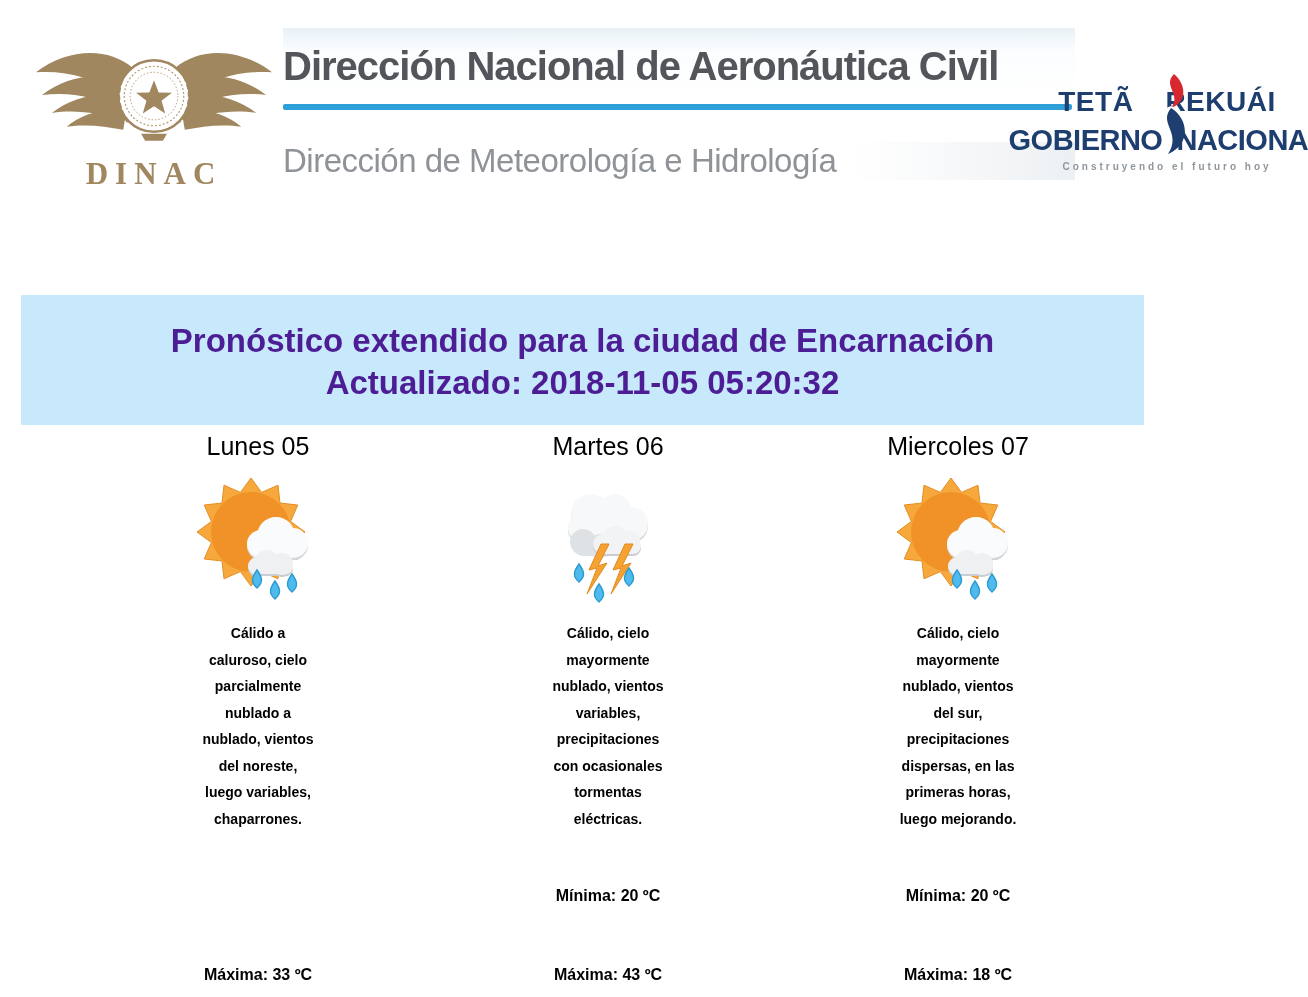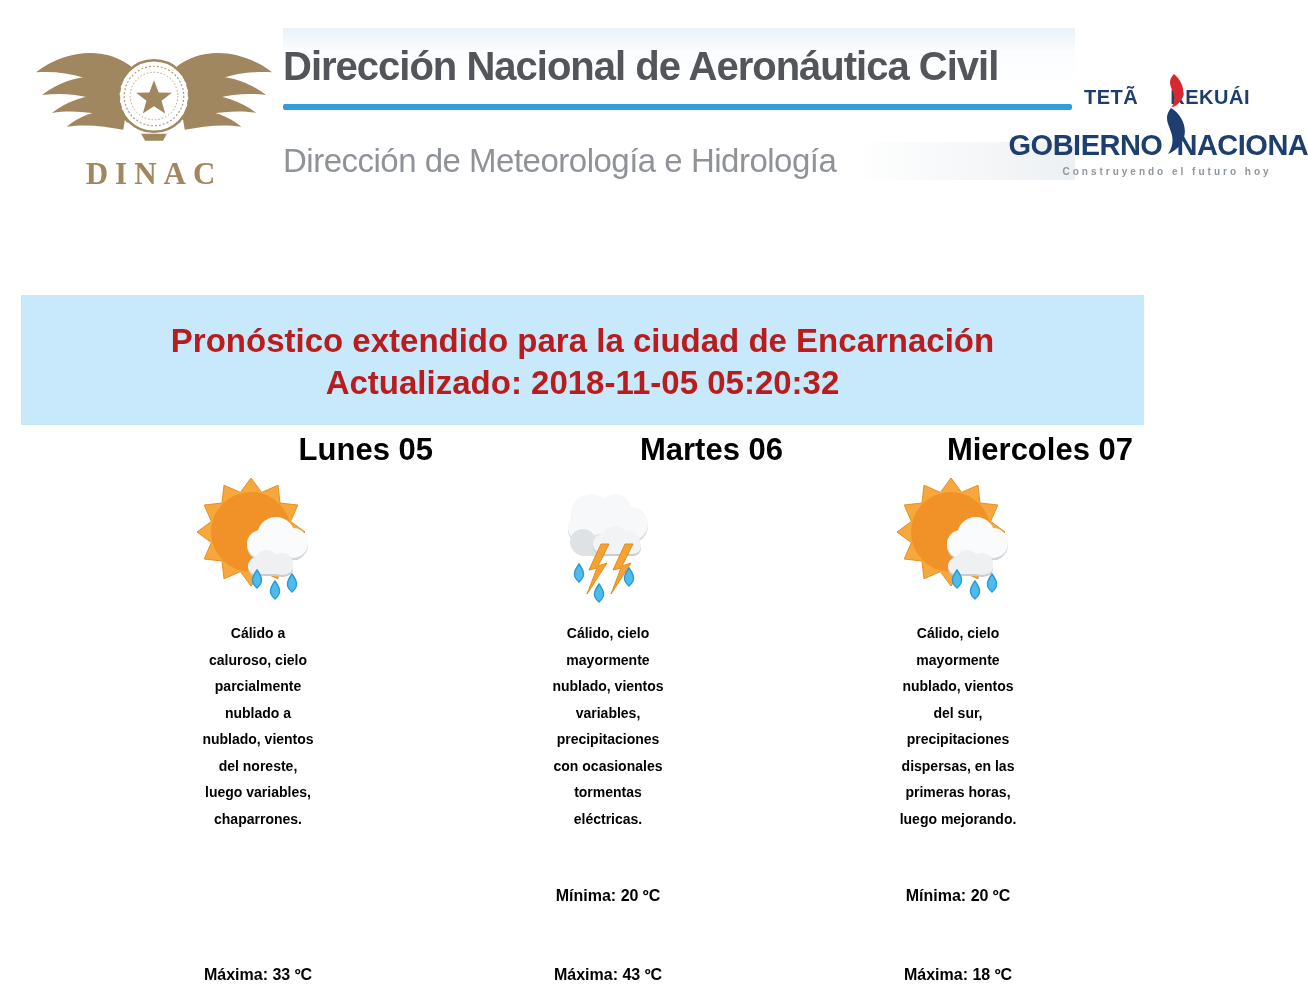--- a/index.html
+++ b/index.html
@@ -24,38 +24,38 @@
     padding-top: 16px; font-size: 40px; font-weight: 700; color: #54555a; letter-spacing: -1px;
   }
   .divider-line { margin-top: 15px; width: 789px; height: 6px; background: #2f9fd9; border-radius: 2px; }
   .org-subtitle {
     margin-top: 32px; font-size: 33px; font-weight: 400; color: #8f9398; letter-spacing: -0.5px;
     background: linear-gradient(90deg, rgba(255,255,255,0) 72%, rgba(222,228,233,0.55) 100%);
   }
 
   .gov-logo { position: absolute; left: 1043px; top: 86px; width: 248px; text-align: center; }
   .gov-row { display: flex; justify-content: center; align-items: baseline; color: #1d3e6e; font-weight: 700; }
-  .gov-row1 { font-size: 20px; gap: 32px; letter-spacing: 0.5px; }
-  .gov-row2 { font-size: 29px; gap: 14px; margin-top: 20px; letter-spacing: -0.5px; }
+  .gov-row1 { font-size: 28px; gap: 32px; letter-spacing: 0.5px; }
+  .gov-row2 { font-size: 29px; gap: 14px; margin-top: 6px; letter-spacing: -0.5px; }
   .gov-ribbon { position: absolute; left: 113px; top: -14px; width: 34px; height: 88px; }
   .gov-tagline { margin-top: 4px; font-size: 10px; font-weight: 700; color: #8f969c; letter-spacing: 3px; }
   .gov-tagline + .gov-tagline { margin-top: 2px; }
 
   
   .forecast-banner {
     position: absolute; left: 21px; top: 295px; width: 1123px; height: 130px;
-    background: #c7e9fb; text-align: center; color: #b91c1c;
+    background: #c7e9fb; text-align: center; color: #4c1d95;
   }
   .banner-title { padding-top: 25px; font-size: 33px; font-weight: 700; line-height: 42px; }
   .banner-updated { font-size: 33px; font-weight: 700; line-height: 42px; }
 
   
   .forecast-row { position: absolute; left: 83px; top: 432px; width: 1052px; display: flex; }
   .day-card { width: 350px; text-align: center; color: #000; }
-  .day-label { font-size: 31px; font-weight: 700; height: 32px; text-align: right; }
+  .day-label { font-size: 25px; font-weight: 400; height: 32px; }
   .day-icon { width: 130px; height: 130px; margin: 12px auto 0 auto; display: block; }
   .day-desc {
     margin-top: 14px; font-size: 14px; font-weight: 700; line-height: 26.5px;
     white-space: pre-line;
   }
   .day-temps { margin-top: 32px; }
   .temp-line { font-size: 16px; font-weight: 700; line-height: 31px; min-height: 31px; margin-top: 48px; }
 </style>
 </head>
 <body>

